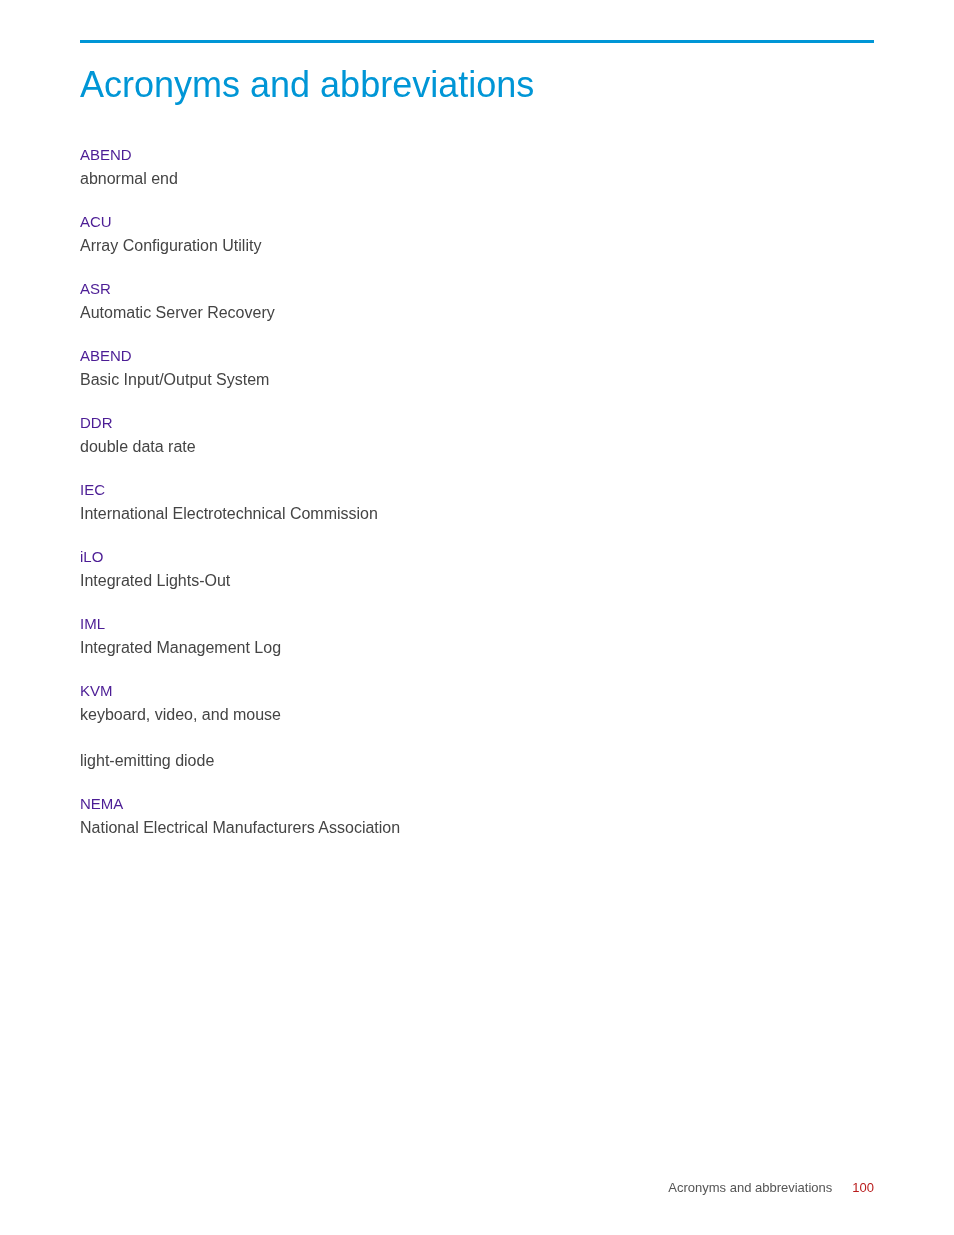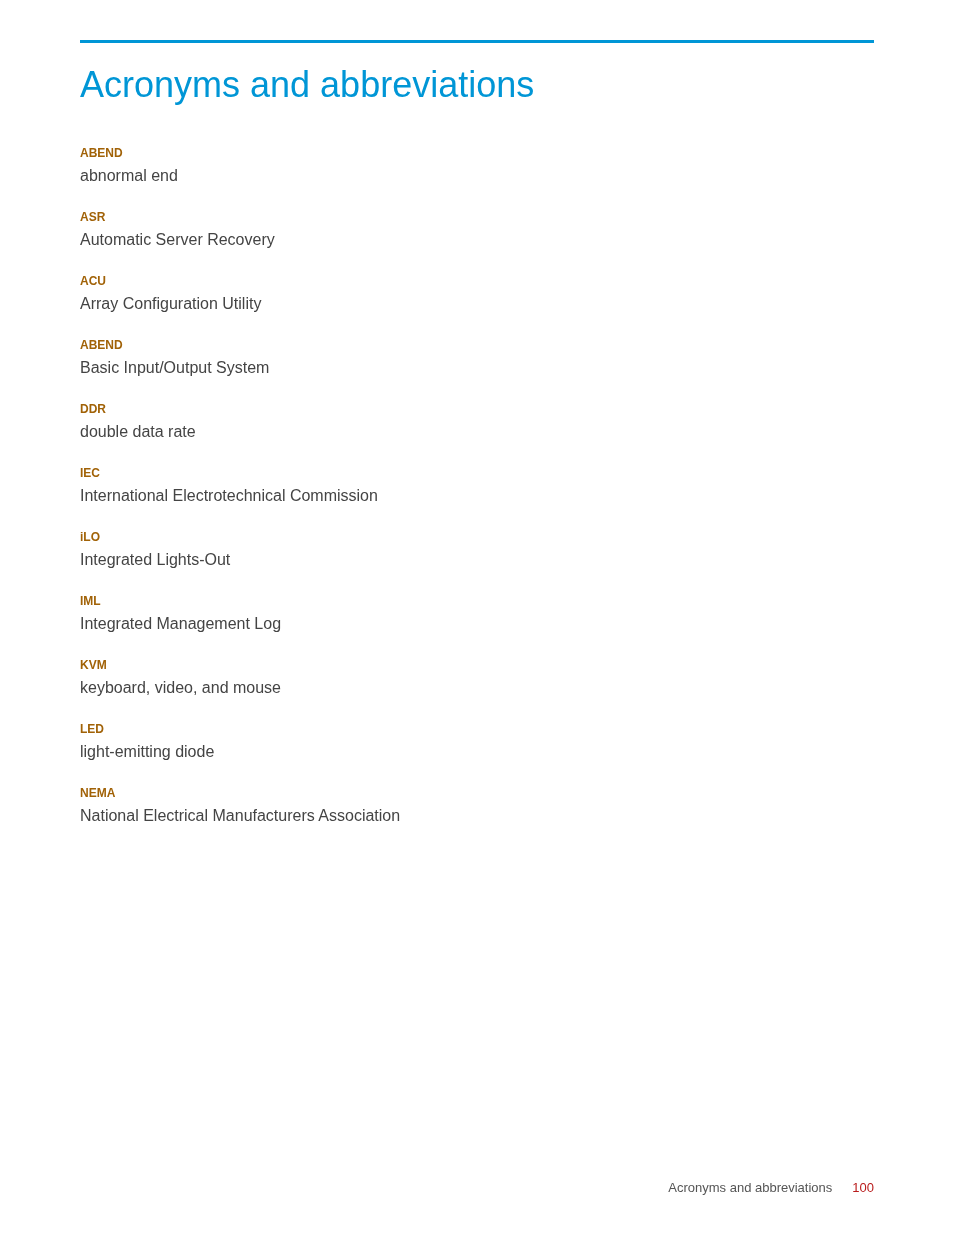--- a/index.html
+++ b/index.html
@@ -41,23 +41,23 @@
 
     .acronym-list {
       margin-top: 20px;
     }
 
     .acronym-entry {
       margin-bottom: 22px;
     }
 
     .acronym-term {
-      font-size: 12px;
-      font-weight: 700;
-      color: #a16207;
+      font-size: 15px;
+      font-weight: 400;
+      color: #4c1d95;
       margin-bottom: 4px;
     }
 
     .acronym-definition {
       font-size: 16px;
       color: #444444;
       line-height: 1.5;
     }
 
     .page-footer {
@@ -89,26 +89,26 @@
 
   <h1 class="page-title">Acronyms and abbreviations</h1>
 
   <div class="acronym-list" id="acronym-list">
 
   <div class="acronym-entry">
         <div class="acronym-term">ABEND</div>
         <div class="acronym-definition">abnormal end</div>
       </div>
       <div class="acronym-entry">
+        <div class="acronym-term">ACU</div>
+        <div class="acronym-definition">Array Configuration Utility</div>
+      </div>
+      <div class="acronym-entry">
         <div class="acronym-term">ASR</div>
         <div class="acronym-definition">Automatic Server Recovery</div>
-      </div>
-      <div class="acronym-entry">
-        <div class="acronym-term">ACU</div>
-        <div class="acronym-definition">Array Configuration Utility</div>
       </div>
       <div class="acronym-entry">
         <div class="acronym-term">ABEND</div>
         <div class="acronym-definition">Basic Input/Output System</div>
       </div>
       <div class="acronym-entry">
         <div class="acronym-term">DDR</div>
         <div class="acronym-definition">double data rate</div>
       </div>
       <div class="acronym-entry">
@@ -121,21 +121,20 @@
       </div>
       <div class="acronym-entry">
         <div class="acronym-term">IML</div>
         <div class="acronym-definition">Integrated Management Log</div>
       </div>
       <div class="acronym-entry">
         <div class="acronym-term">KVM</div>
         <div class="acronym-definition">keyboard, video, and mouse</div>
       </div>
       <div class="acronym-entry">
-        <div class="acronym-term">LED</div>
         <div class="acronym-definition">light-emitting diode</div>
       </div>
       <div class="acronym-entry">
         <div class="acronym-term">NEMA</div>
         <div class="acronym-definition">National Electrical Manufacturers Association</div>
       </div>
     </div>
 
   <div class="page-footer">
     <span class="footer-text">Acronyms and abbreviations</span>

